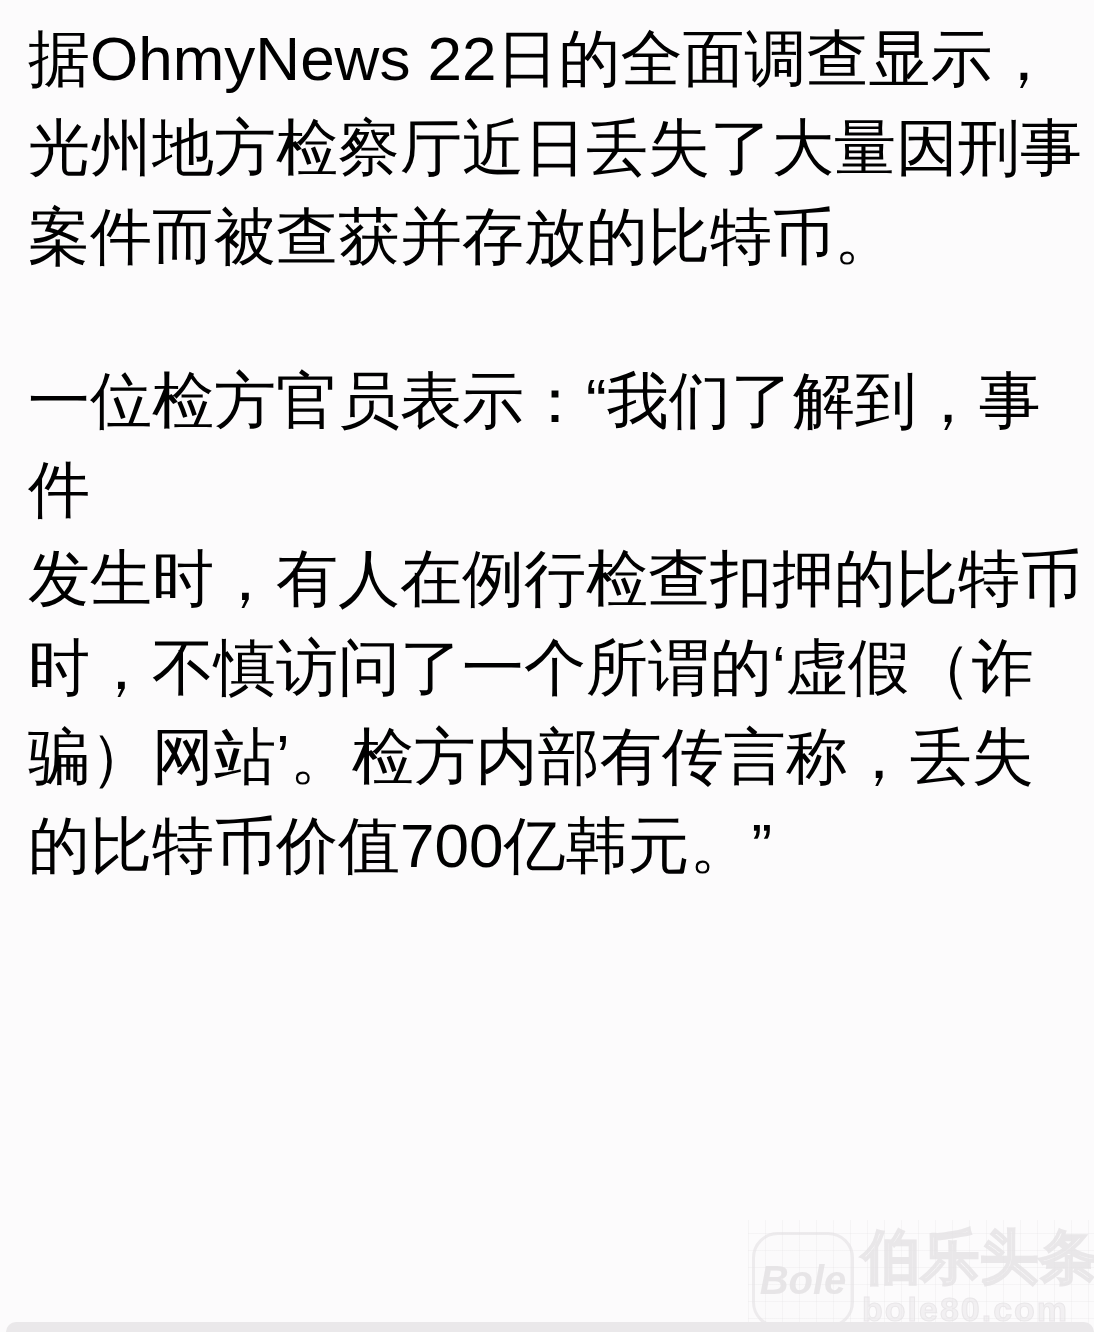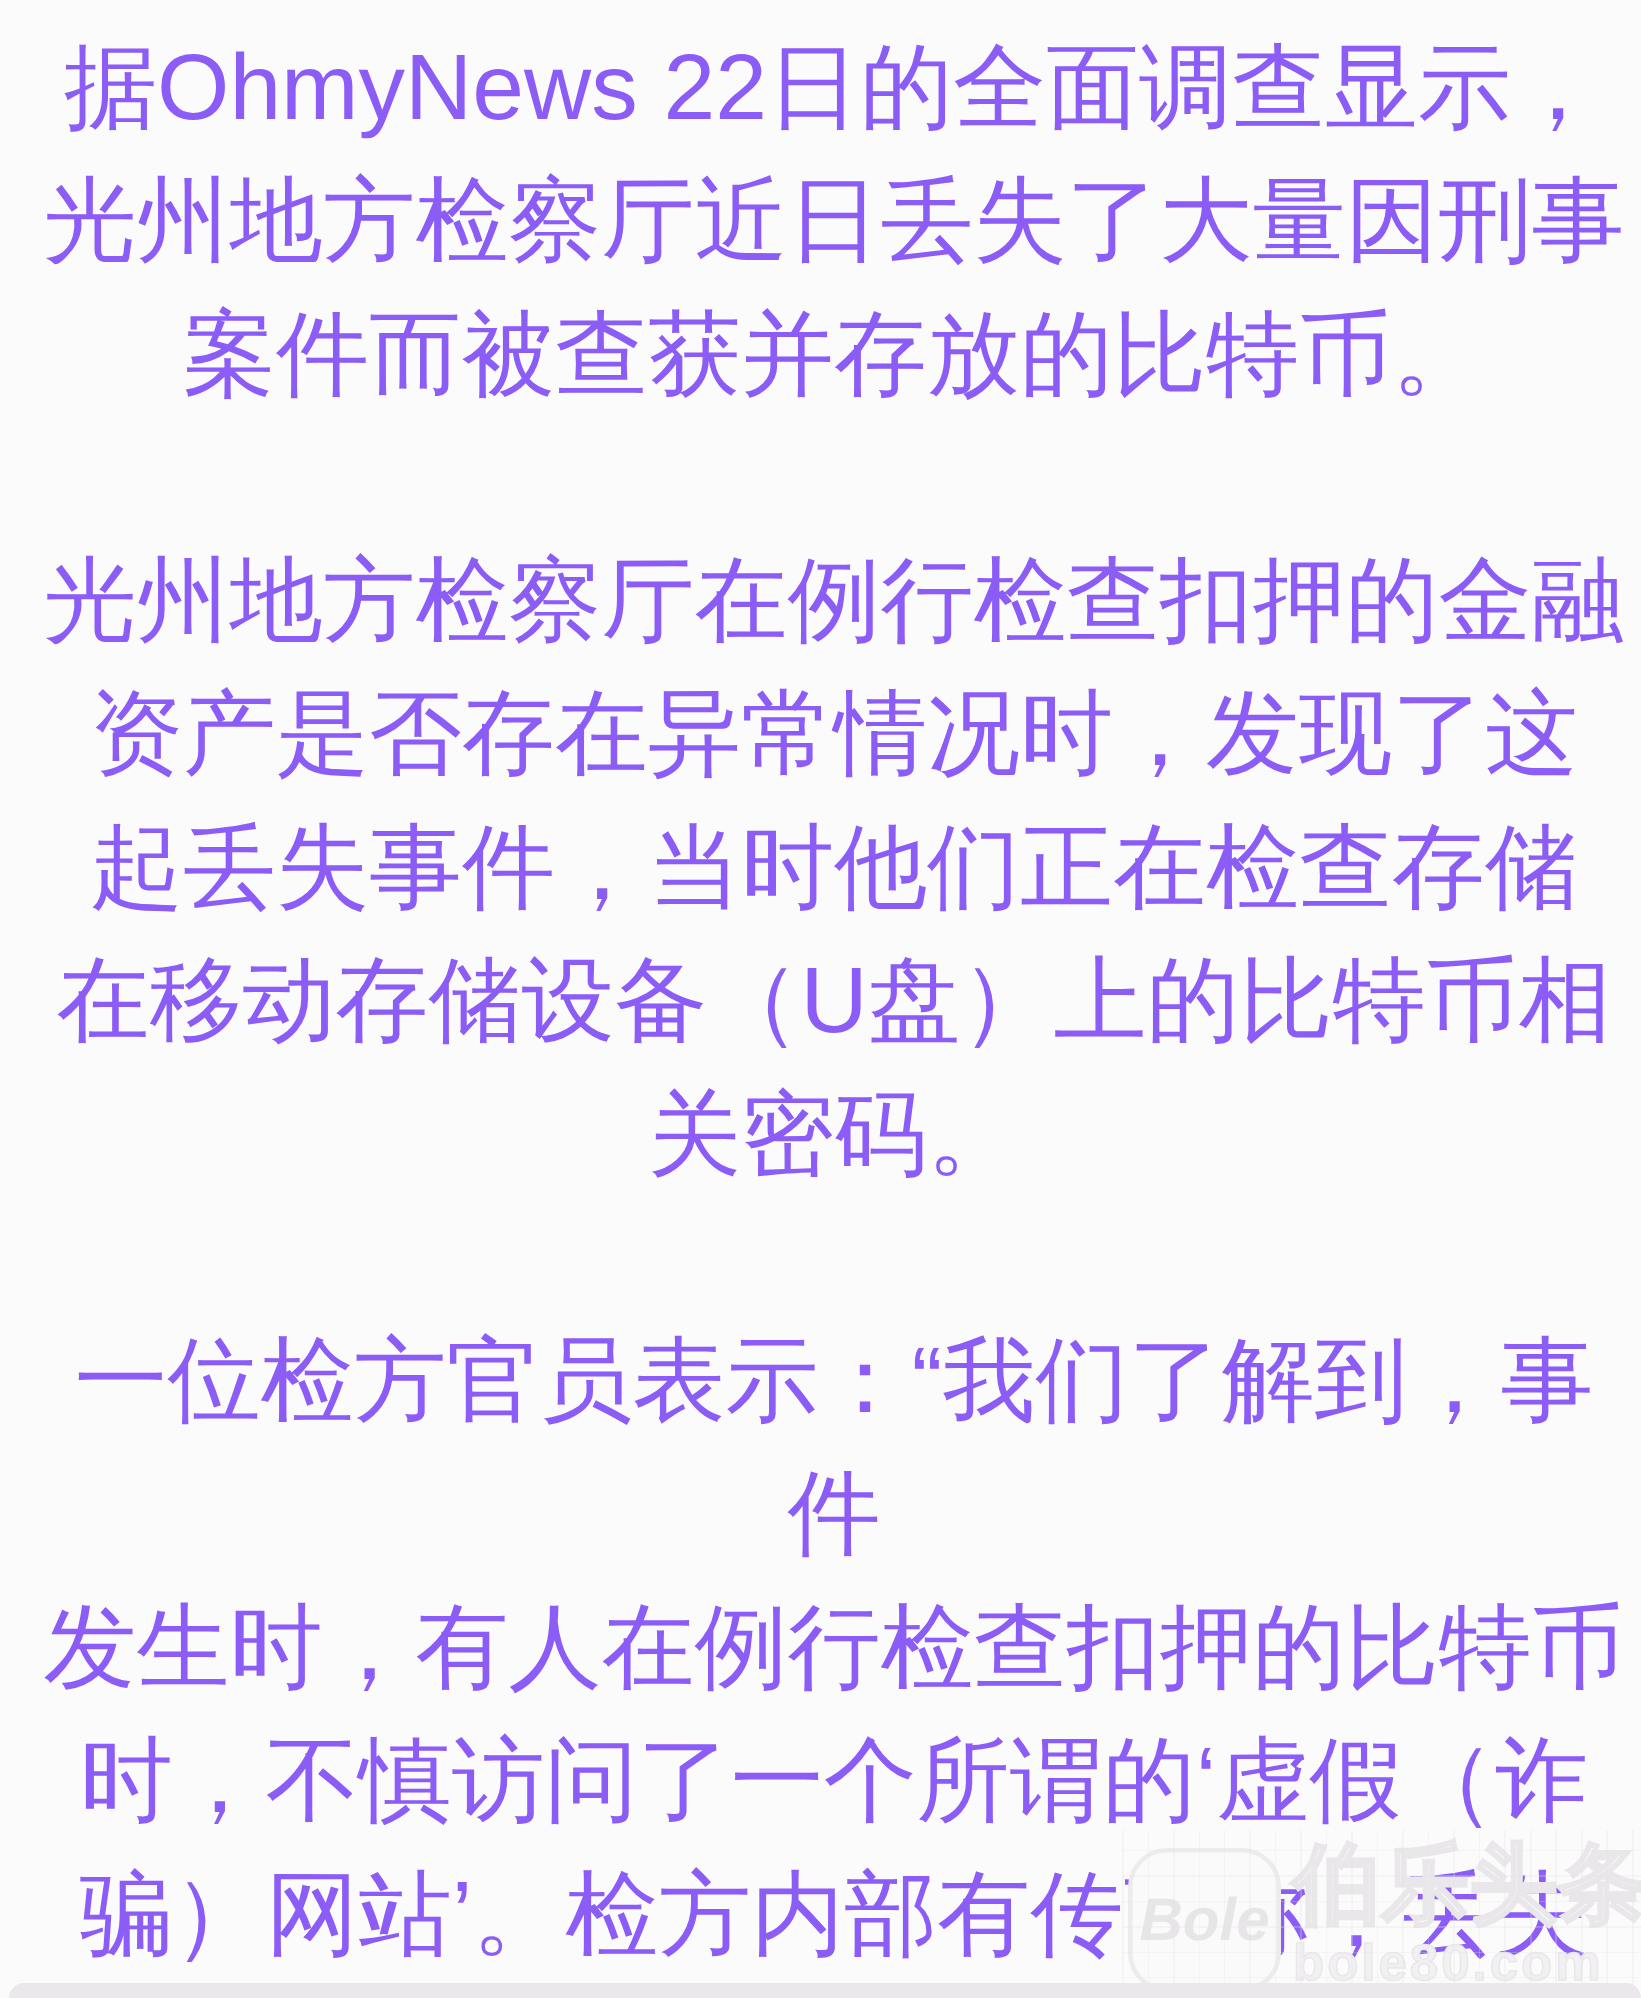--- a/index.html
+++ b/index.html
@@ -11,24 +11,23 @@
     position: relative;
     font-family: "Liberation Sans", sans-serif;
   }
   .article {
     padding: 14px 10px 0 28px;
   }
   .article p {
     margin: 0 0 75px 0;
     font-size: 62px;
     line-height: 89px;
-    color: #8b5cf6;
+    color: #000000;
     white-space: pre-line;
     letter-spacing: 0;
-    text-align: center;
   }
   
   .watermark {
     position: absolute;
     left: 752px;
     top: 1224px;
     width: 342px;
     height: 108px;
     display: flex;
     align-items: flex-start;
@@ -91,25 +90,20 @@
   }
 </style>
 </head>
 <body>
 
 <main>
   <article class="article">
     <p>据OhmyNews 22日的全面调查显示，
 光州地方检察厅近日丢失了大量因刑事
 案件而被查获并存放的比特币。</p>
-    <p>光州地方检察厅在例行检查扣押的金融
-资产是否存在异常情况时，发现了这
-起丢失事件，当时他们正在检查存储
-在移动存储设备（U盘）上的比特币相
-关密码。</p>
     <p>一位检方官员表示：“我们了解到，事件
 发生时，有人在例行检查扣押的比特币
 时，不慎访问了一个所谓的‘虚假（诈
 骗）网站’。检方内部有传言称，丢失
 的比特币价值700亿韩元。”</p>
   </article>
 
   <div class="watermark">
     <div class="wm-icon">
       <span>Bole</span>

